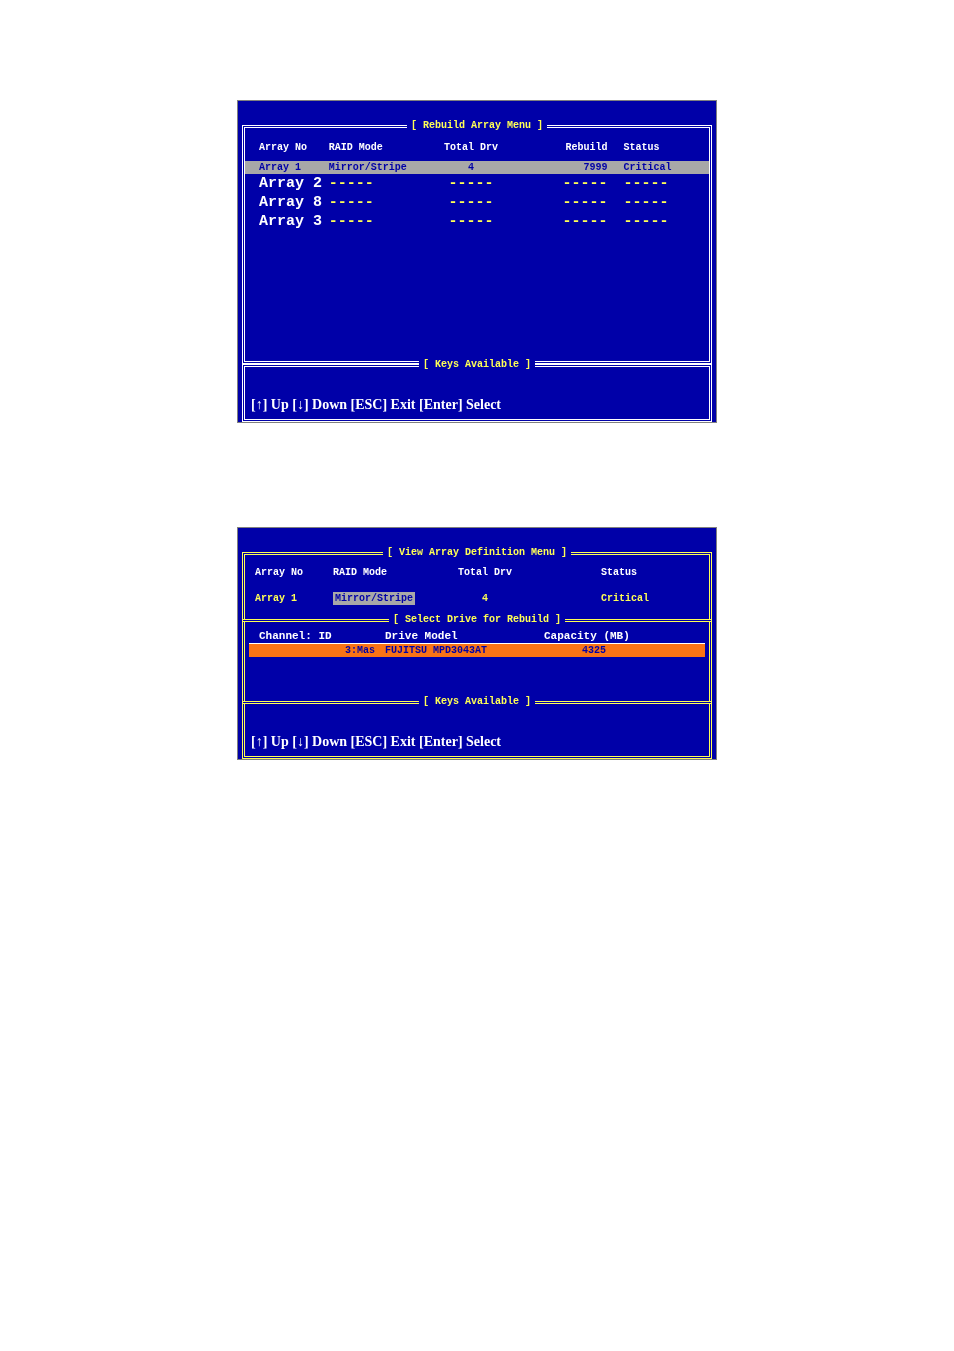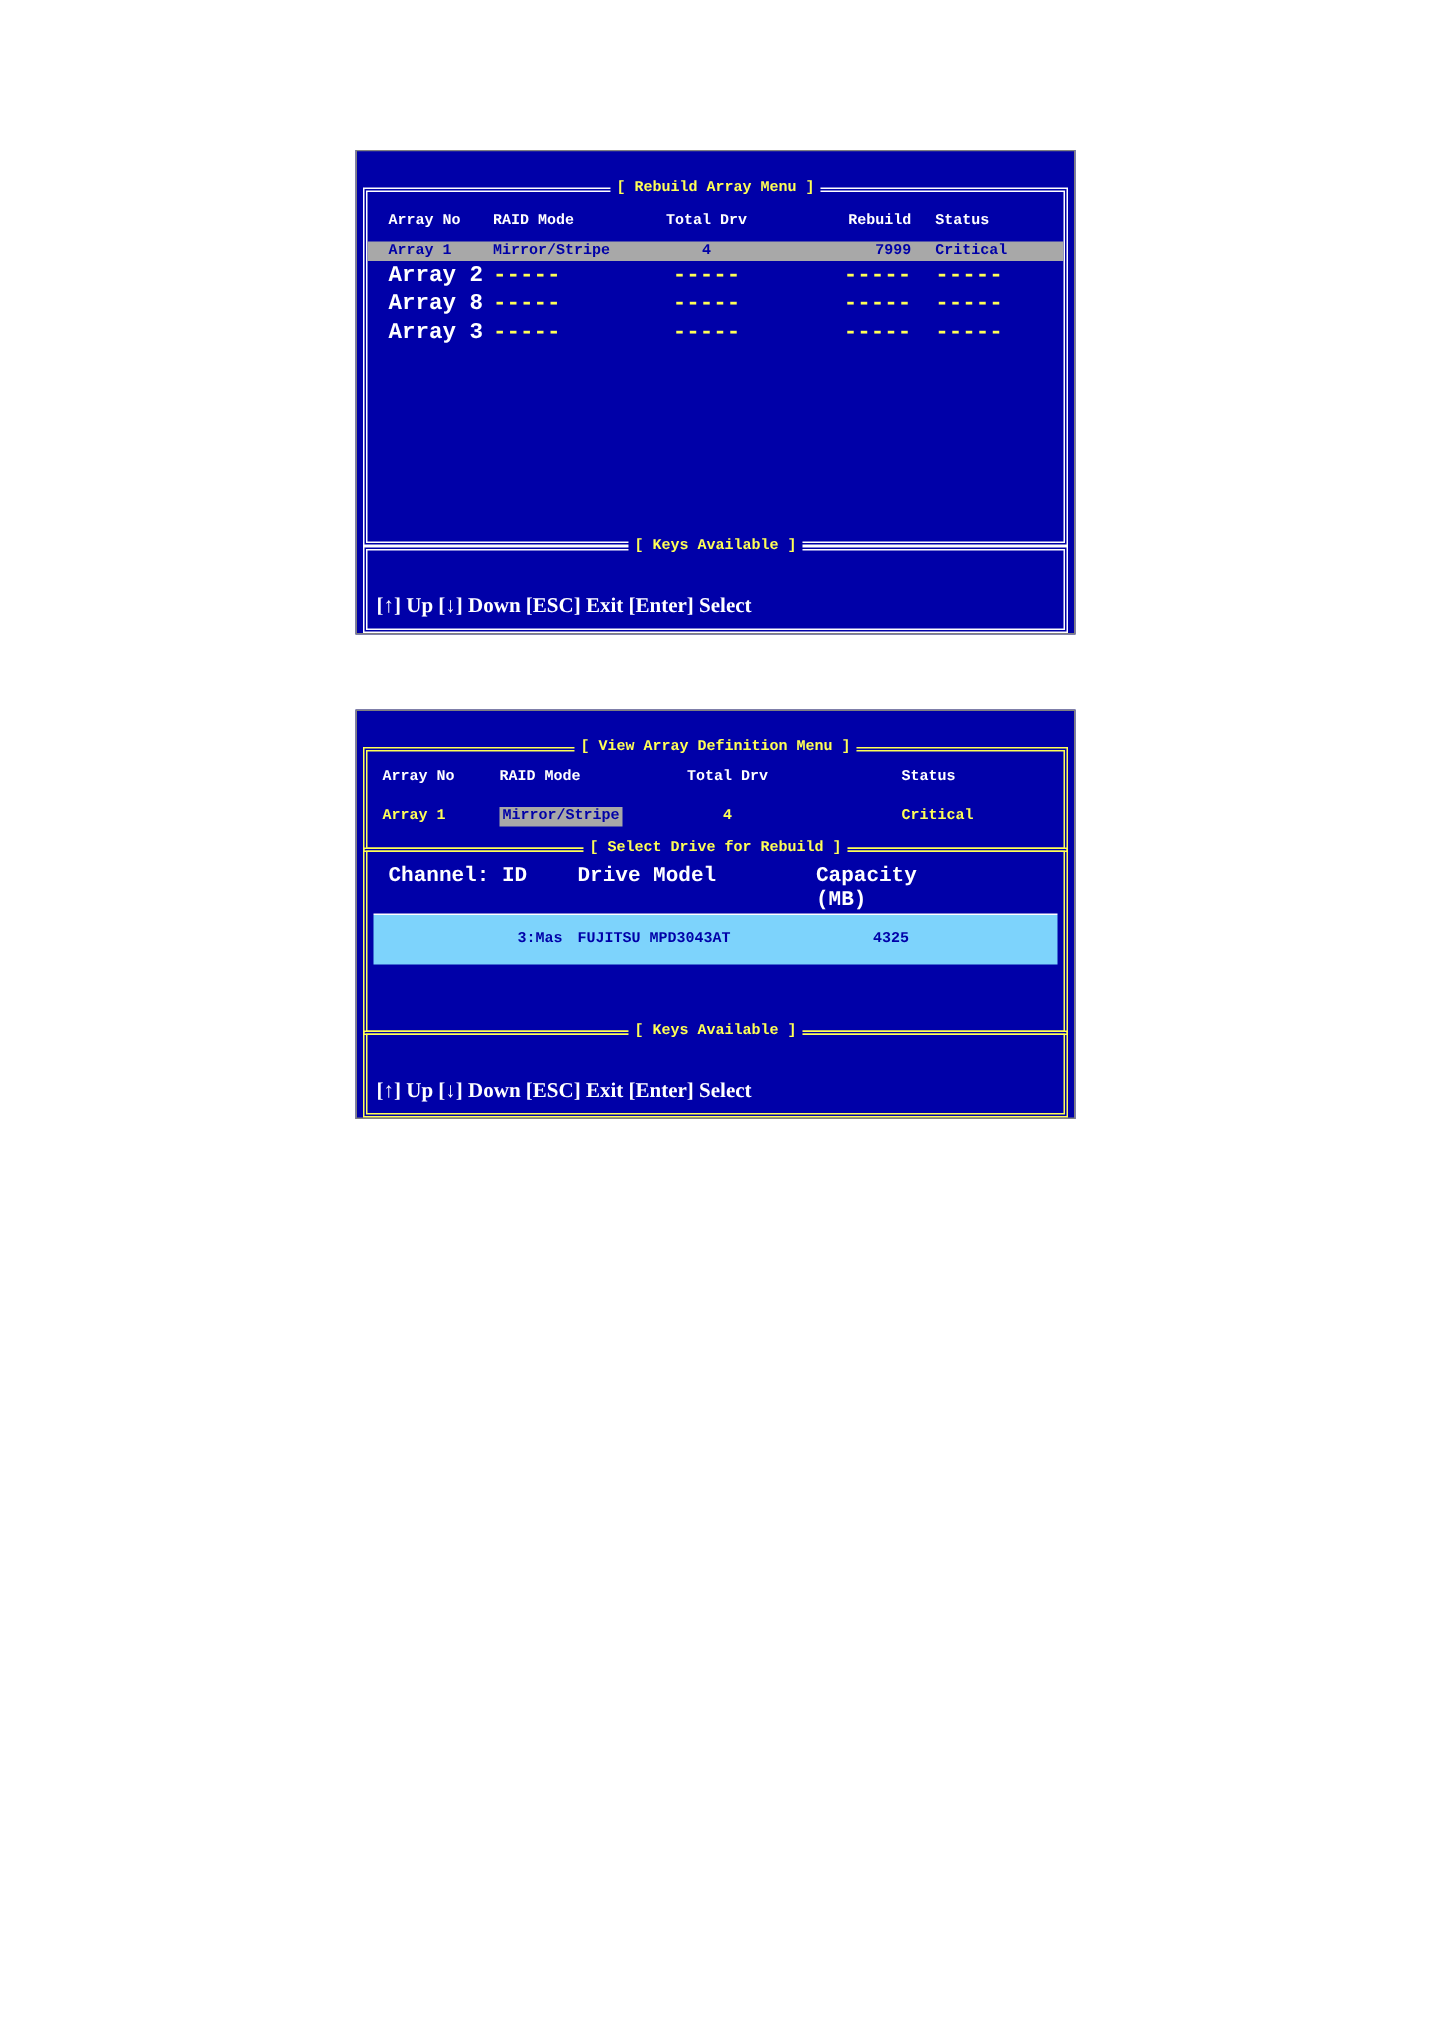--- a/index.html
+++ b/index.html
@@ -7,21 +7,21 @@
       margin: 0;
       padding: 0;
       width: 954px;
       font-family: 'Courier New', monospace;
     }
     .screenshot-container {
       display: flex;
       flex-direction: column;
       align-items: center;
       padding-top: 100px;
-      gap: 50px;
+      gap: 104px;
     }
     .bios-screen {
       background: #0000a8;
       border: 1px solid #808080;
       width: 480px;
       position: relative;
       box-sizing: border-box;
     }
     .outer-padding {
       height: 24px;
@@ -139,35 +139,35 @@
       font-weight: bold;
       padding: 6px 10px 8px 10px;
       font-family: 'Courier New', monospace;
       justify-content: space-between;
     }
     .info-val-gray { color: #a8a8a8; }
     .info-val-yellow { color: #ffff55; }
     .drive-headers {
       display: flex;
       color: #ffffff;
-      font-size: 14px;
+      font-size: 11px;
       font-weight: bold;
       padding: 8px 10px 1px 10px;
       font-family: 'Courier New', monospace;
       border-bottom: 1px solid #ffffff;
       margin: 0 4px;
     }
     .drive-row {
       display: flex;
       font-size: 10px;
       font-weight: bold;
-      padding: 11px 10px;
-      margin: 0 4px;
-      font-family: 'Courier New', monospace;
-      background: #7dd3fc;
+      padding: 1px 10px;
+      margin: 0 4px;
+      font-family: 'Courier New', monospace;
+      background: #f97316;
       color: #0000a8;
     }
     .d-col-chan { width: 116px; text-align: right; padding-right: 10px;}
     .d-col-model { width: 159px; }
     .d-col-cap { width: 100px; }
     .spacer-drive { height: 44px; }
   </style>
 </head>
 <body>
 

